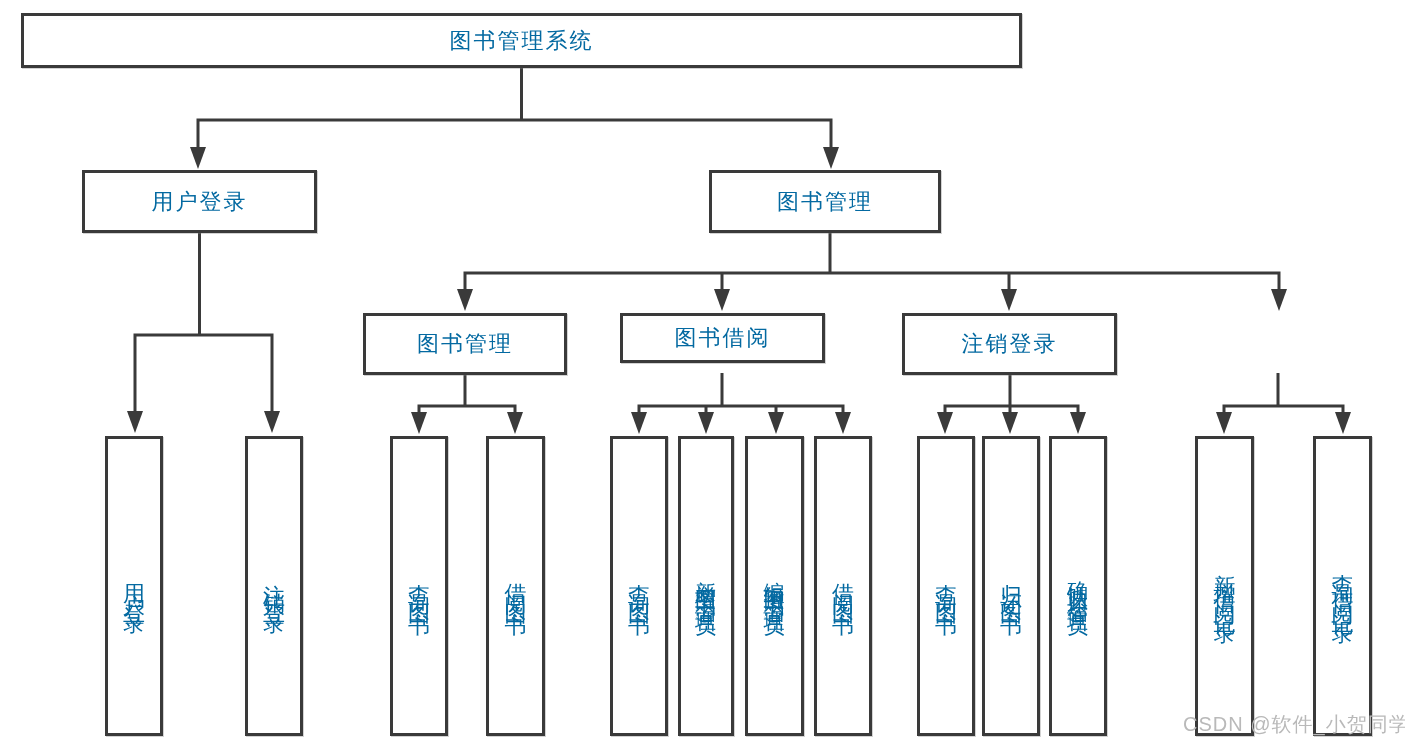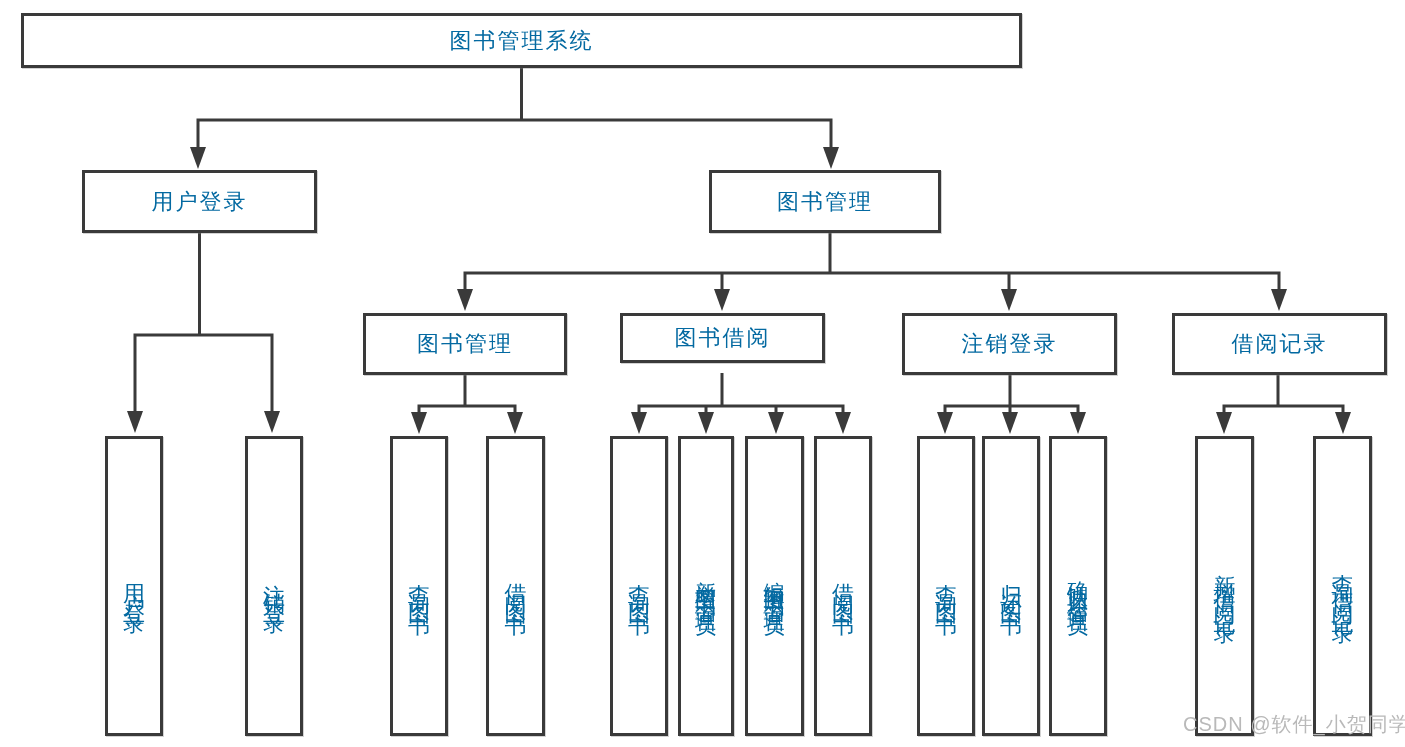--- a/index.html
+++ b/index.html
@@ -132,23 +132,20 @@
 
   <div class="node hbox" style="left:363px;top:313px;width:204px;height:62px">
     <span>图书管理</span>
   </div>
   <div class="node hbox" style="left:620px;top:313px;width:205px;height:50px">
     <span>图书借阅</span>
   </div>
   <div class="node hbox" style="left:902px;top:313px;width:215px;height:62px">
     <span>注销登录</span>
   </div>
-  <div class="node hbox" style="left:1172px;top:313px;width:215px;height:62px">
-    <span>借阅记录</span>
-  </div>
 
   <div class="node vbox" style="left:105px;top:436px;width:58px;height:300px">
     <span>用户登录</span>
   </div>
   <div class="node vbox" style="left:245px;top:436px;width:58px;height:300px">
     <span>注销登录</span>
   </div>
 
   <div class="node vbox" style="left:390px;top:436px;width:58px;height:300px">
     <span>查询图书</span>

